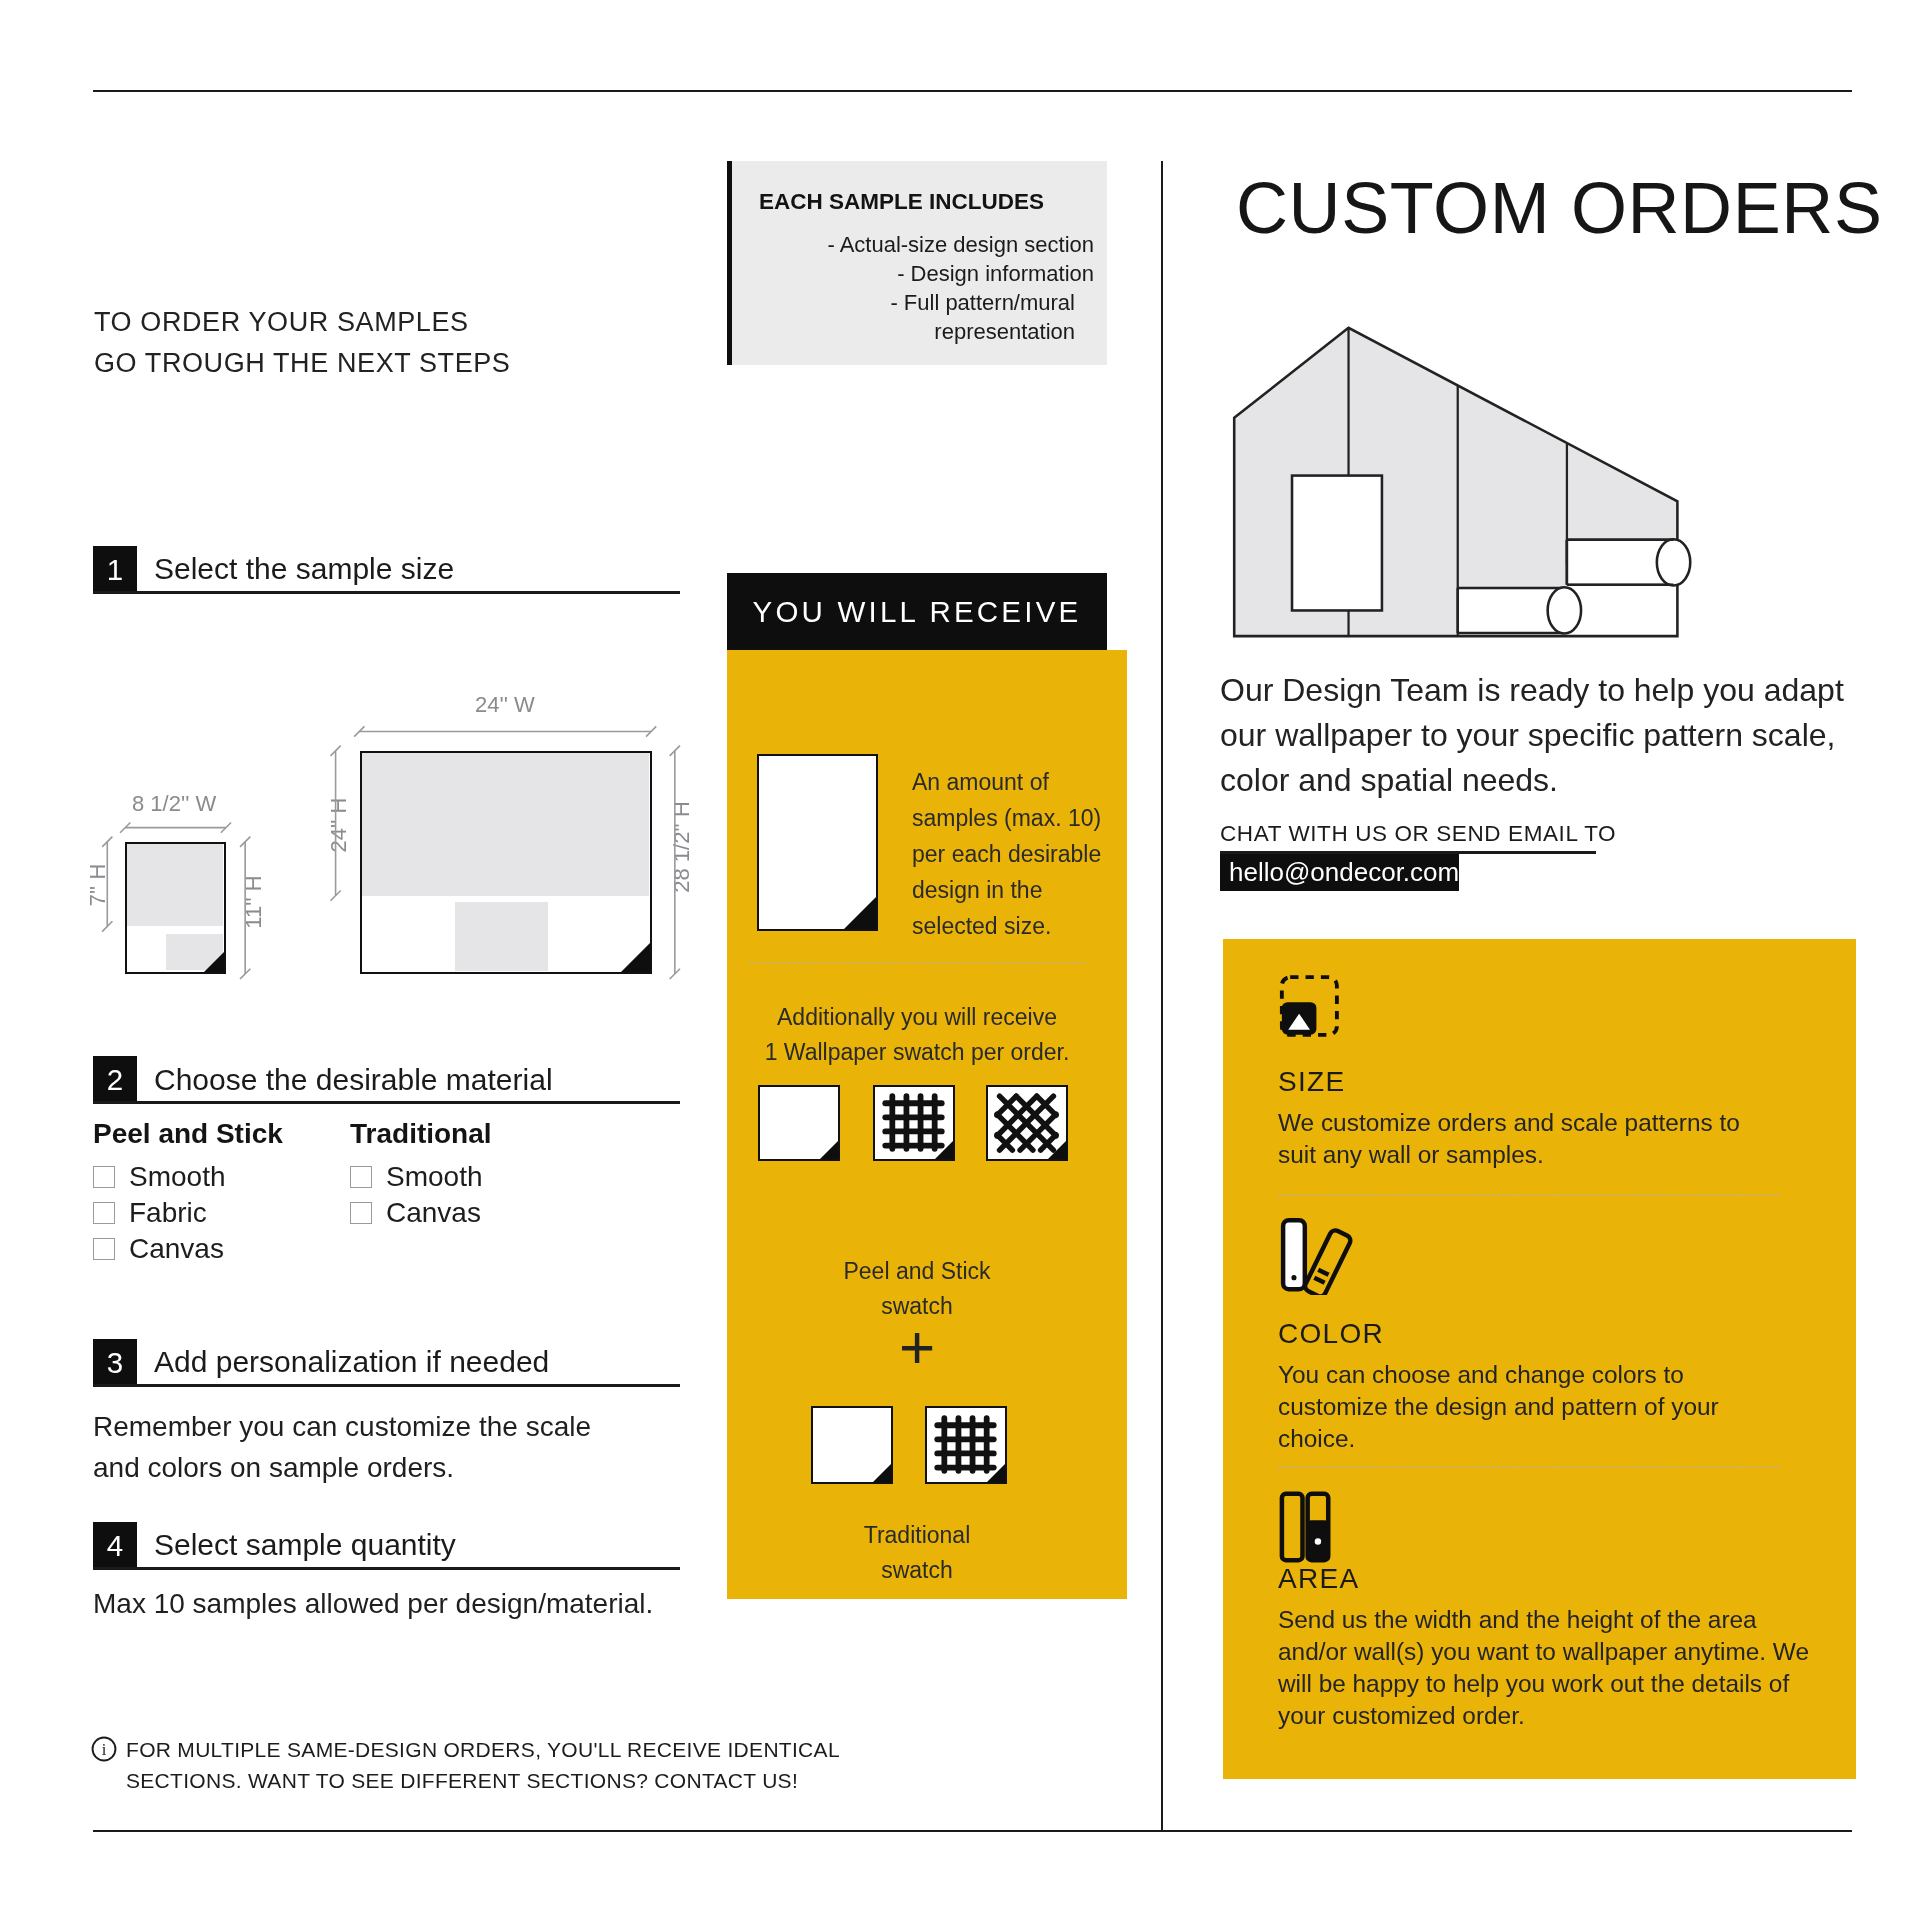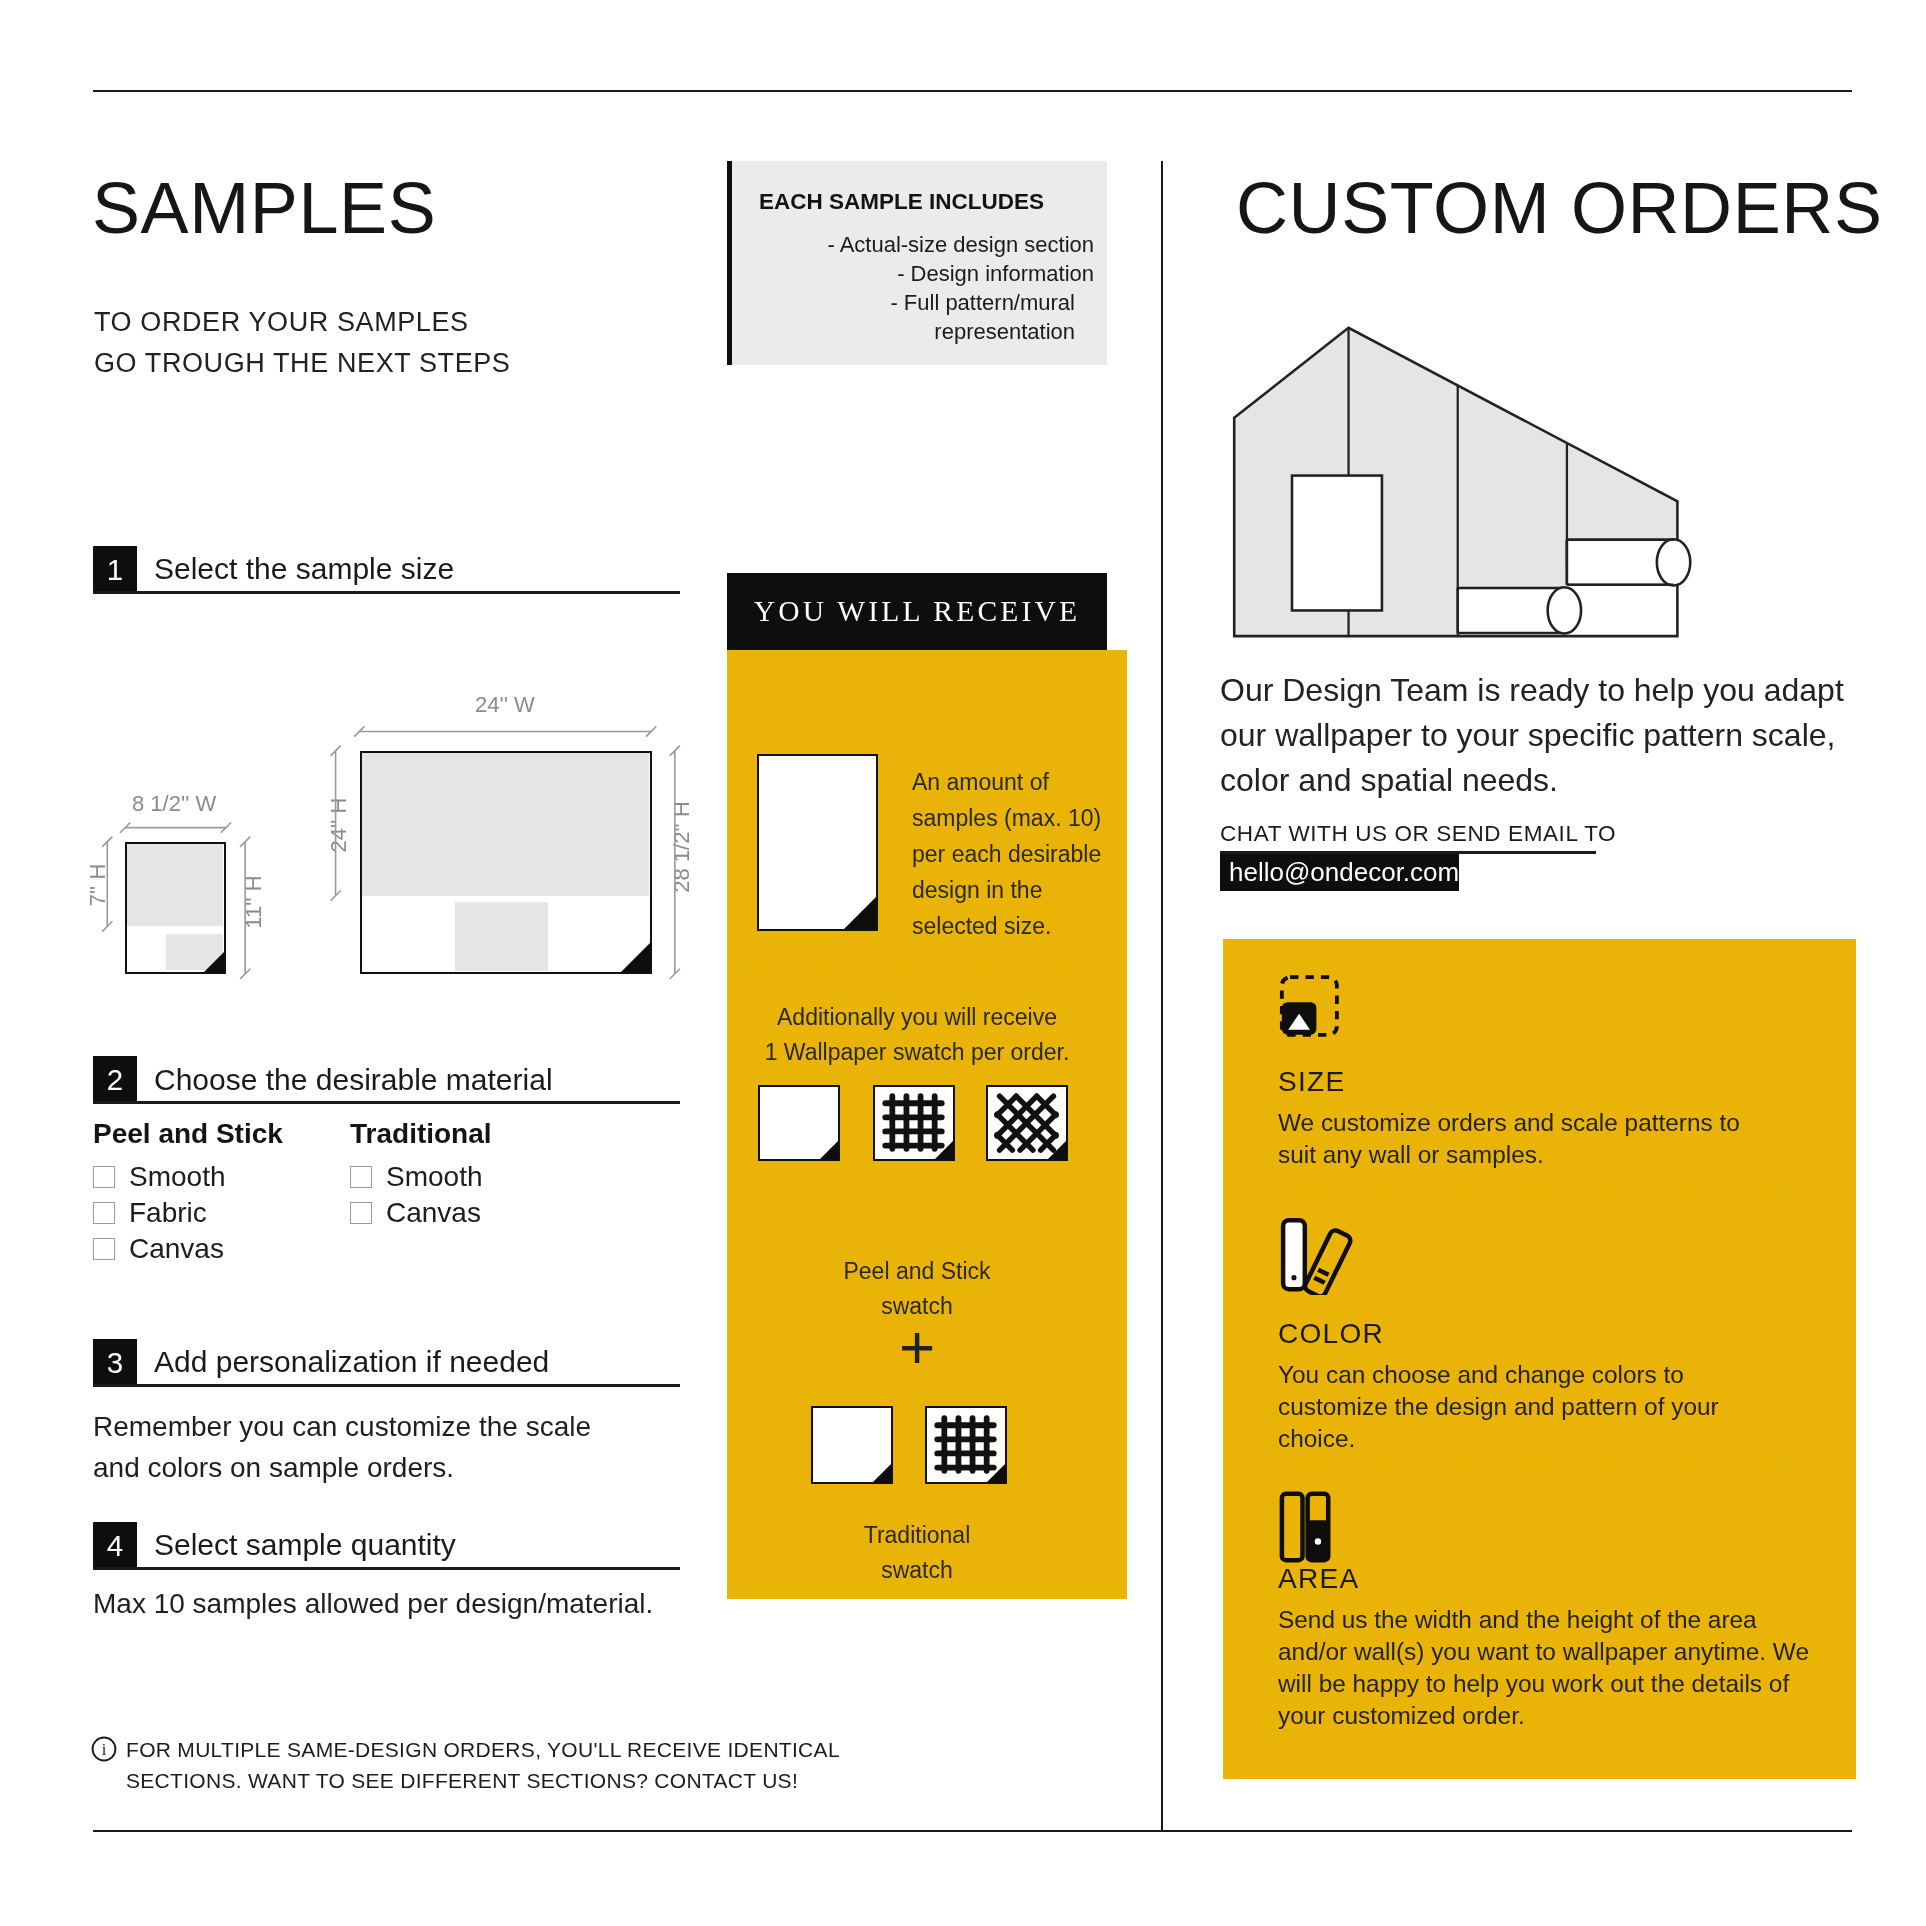--- a/index.html
+++ b/index.html
@@ -34,21 +34,20 @@
 </style>
 </head>
 <body>
 
 <div id="canvas">
 
   <div class="rule" style="left:93px;top:90px;width:1759px;height:1.9px;"></div>
   <div class="rule" style="left:93px;top:1830px;width:1759px;height:1.9px;"></div>
   <div class="rule" style="left:1161px;top:161px;width:1.9px;height:1669px;"></div>
 
-  <div class="abs title" style="left:92px;top:167px;">SAMPLES</div>
 
   <div class="abs subtitle" style="left:94px;top:302px;">
     <div>TO ORDER YOUR SAMPLES</div>
     <div>GO TROUGH THE NEXT STEPS</div>
   </div>
 
   <div class="abs" style="left:727px;top:161px;width:380px;height:204px;background:#ebebeb;text-align:right;">
     <div class="abs" style="left:0;top:0;width:5.1px;height:204px;background:#0e0e0e;"></div>
     <div class="abs" style="left:32px;top:28px;font-size:22.5px;font-weight:700;color:#131313;white-space:nowrap;">EACH SAMPLE INCLUDES</div>
     <div class="abs" style="left:32px;top:69px;width:321px;font-size:22px;line-height:29px;padding-left:14px;text-indent:-14px;">- Actual-size design section</div>
@@ -148,21 +147,21 @@
 
   <svg class="abs" style="left:90px;top:1735px;" width="28" height="28" viewBox="0 0 44 44">
     <circle cx="22" cy="22" r="18" fill="none" stroke="#1c1c1c" stroke-width="3"></circle>
     <text x="22" y="31" text-anchor="middle" font-family="Liberation Serif, serif" font-size="26" fill="#1c1c1c">i</text>
   </svg>
   <div class="abs footnote" style="left:126px;top:1734px;">
     <div>FOR MULTIPLE SAME-DESIGN ORDERS, YOU'LL RECEIVE IDENTICAL</div>
     <div>SECTIONS. WANT TO SEE DIFFERENT SECTIONS? CONTACT US!</div>
   </div>
 
-  <div class="abs" style="left:727px;top:573px;width:380px;height:77px;background:#0e0e0e;display:flex;align-items:center;justify-content:center;font-family:Liberation Serif, serif;">
+  <div class="abs" style="left:727px;top:573px;width:380px;height:77px;background:#0e0e0e;display:flex;align-items:center;justify-content:center;">
     <span style="color:#fff;font-size:29.5px;letter-spacing:3.2px;white-space:nowrap;">YOU WILL RECEIVE</span>
   </div>
 
   <div class="gray-panel" style="left:727px;top:650px;width:380px;height:949px;">
 
     <div class="abs" style="left:29.5px;top:104px;width:121px;height:177px;background:#fff;border:2.6px solid #111;box-sizing:border-box;">
       <div class="fold" style="border-left:32px solid transparent;border-bottom:32px solid #0e0e0e;"></div>
     </div>
     <div class="abs mid-text" style="left:185px;top:114px;width:209px;">An amount of samples (max. 10) per each desirable design in the selected size.</div>
 

